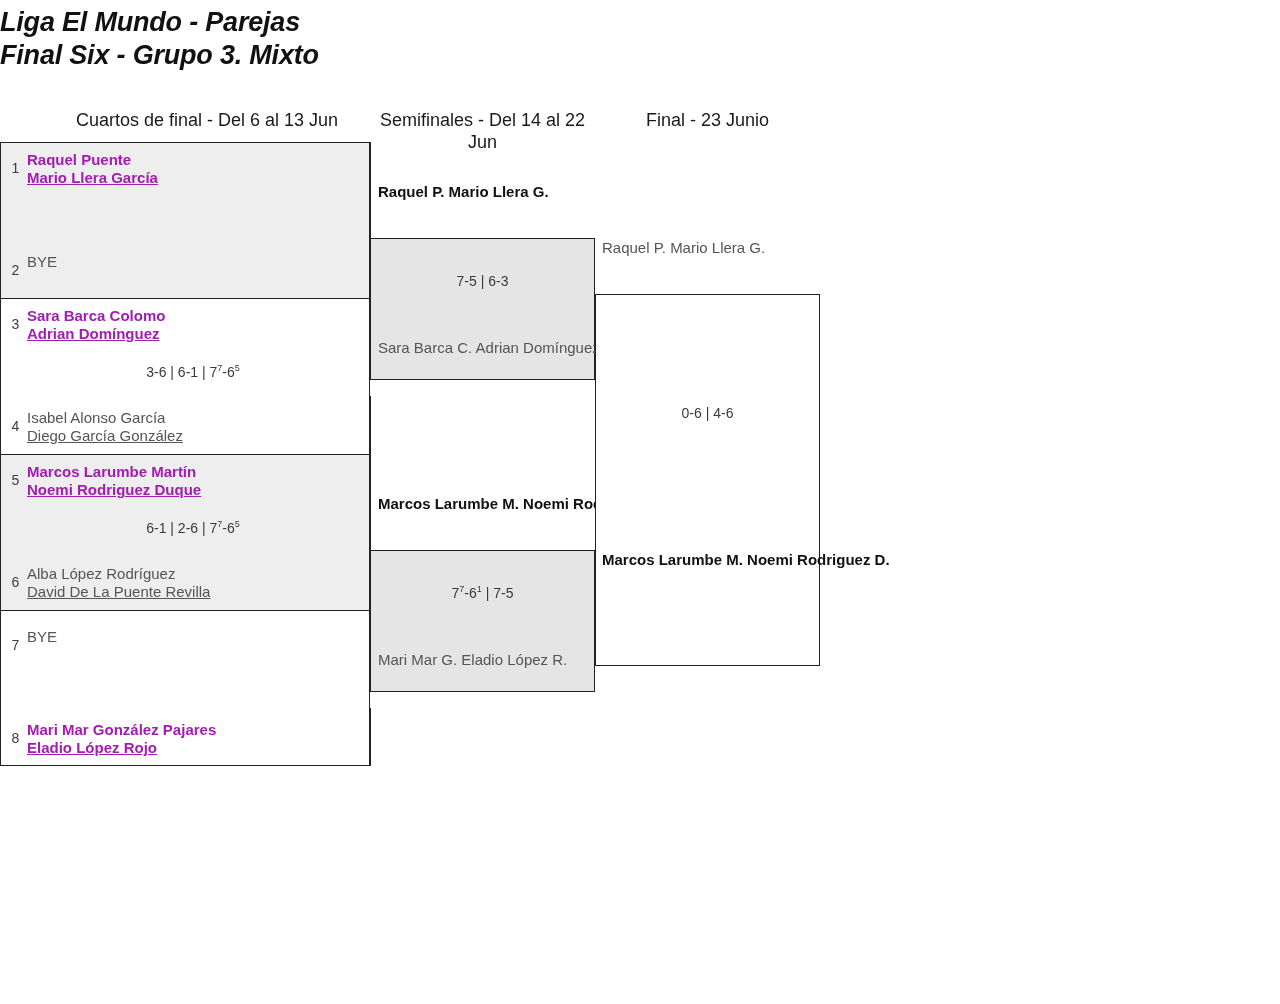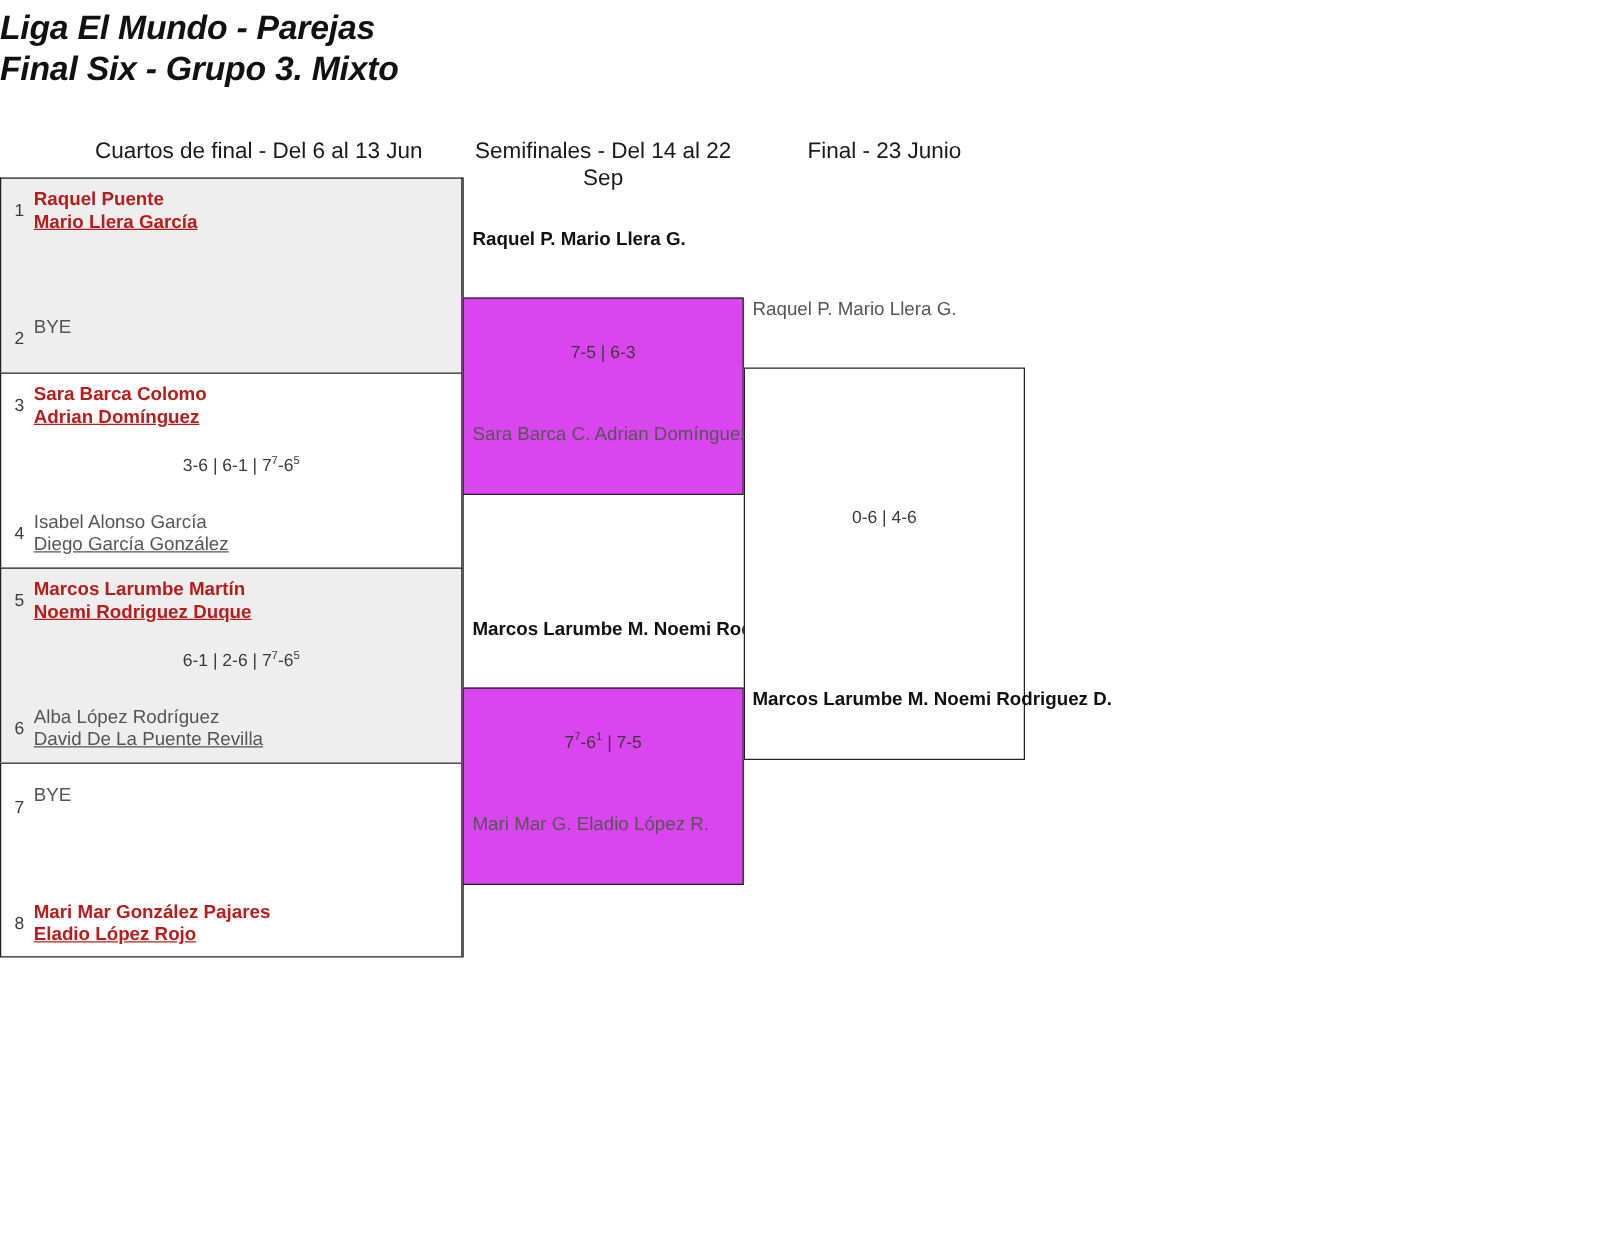--- a/index.html
+++ b/index.html
@@ -88,21 +88,21 @@
     position: absolute;
     left: 26px;
     right: 8px;
     font-size: 15px;
     line-height: 18px;
     color: #555555;
     font-weight: 400;
     white-space: nowrap;
   }
   .team.winner {
-    color: #b91c1c;
+    color: #a21caf;
     font-weight: 700;
   }
   .team .p2 { display: block; text-decoration: underline; }
   .qf-match .top-team   { top: 8px; }
   .qf-match .top-seed   { top: 17px; }
   .qf-match .bot-team   { top: 110px; }
   .qf-match .bot-seed   { top: 119px; }
   .qf-match .top-seed.single { top: 26px; }
 
   .qf-score {
@@ -115,23 +115,23 @@
     line-height: 17px;
     color: #3a3a3a;
   }
   sup { font-size: 9px; line-height: 0; vertical-align: super; }
 
   
   .sf-box {
     position: absolute;
     left: 370px;
     width: 225px;
-    height: 158px;
+    height: 142px;
     border: 1px solid #222222;
-    background: #d946ef;
+    background: #e5e5e5;
   }
   #sf-1-box { top: 238px; }
   #sf-2-box { top: 550px; }
 
   .sf-score {
     position: absolute;
     left: 0; right: 0;
     top: 34px;
     text-align: center;
     font-size: 14px;
@@ -163,21 +163,21 @@
   #spine-sf-a { left: 370px; top: 142px;  height: 96px; }
   #spine-sf-b { left: 370px; top: 396px;  height: 154px; }
   #spine-sf-c { left: 370px; top: 708px;  height: 58px; }
 
   
   #final-box {
     position: absolute;
     left: 595px;
     top: 294px;
     width: 225px;
-    height: 314px;
+    height: 372px;
     border: 1px solid #222222;
     background: #ffffff;
   }
   #final-score {
     position: absolute;
     left: 0; right: 0;
     top: 110px;
     text-align: center;
     font-size: 14px;
     line-height: 17px;
@@ -198,21 +198,21 @@
 </style>
 </head>
 <body>
 
 <div id="title-block">
   <div class="title-line">Liga El Mundo - Parejas</div>
   <div class="title-line">Final Six - Grupo 3. Mixto</div>
 </div>
 
 <div class="round-header" id="header-qf">Cuartos de final - Del 6 al 13 Jun</div>
-<div class="round-header" id="header-sf">Semifinales - Del 14 al 22 Sep</div>
+<div class="round-header" id="header-sf">Semifinales - Del 14 al 22 Jun</div>
 <div class="round-header" id="header-f">Final - 23 Junio</div>
 
 <div id="bracket">
 
   <div class="qf-match shaded" id="qf-1">
     <div class="seed top-seed">1</div>
     <div class="team winner top-team">
       <span>Raquel Puente</span>
       <span class="p2">Mario Llera García</span>
     </div>

